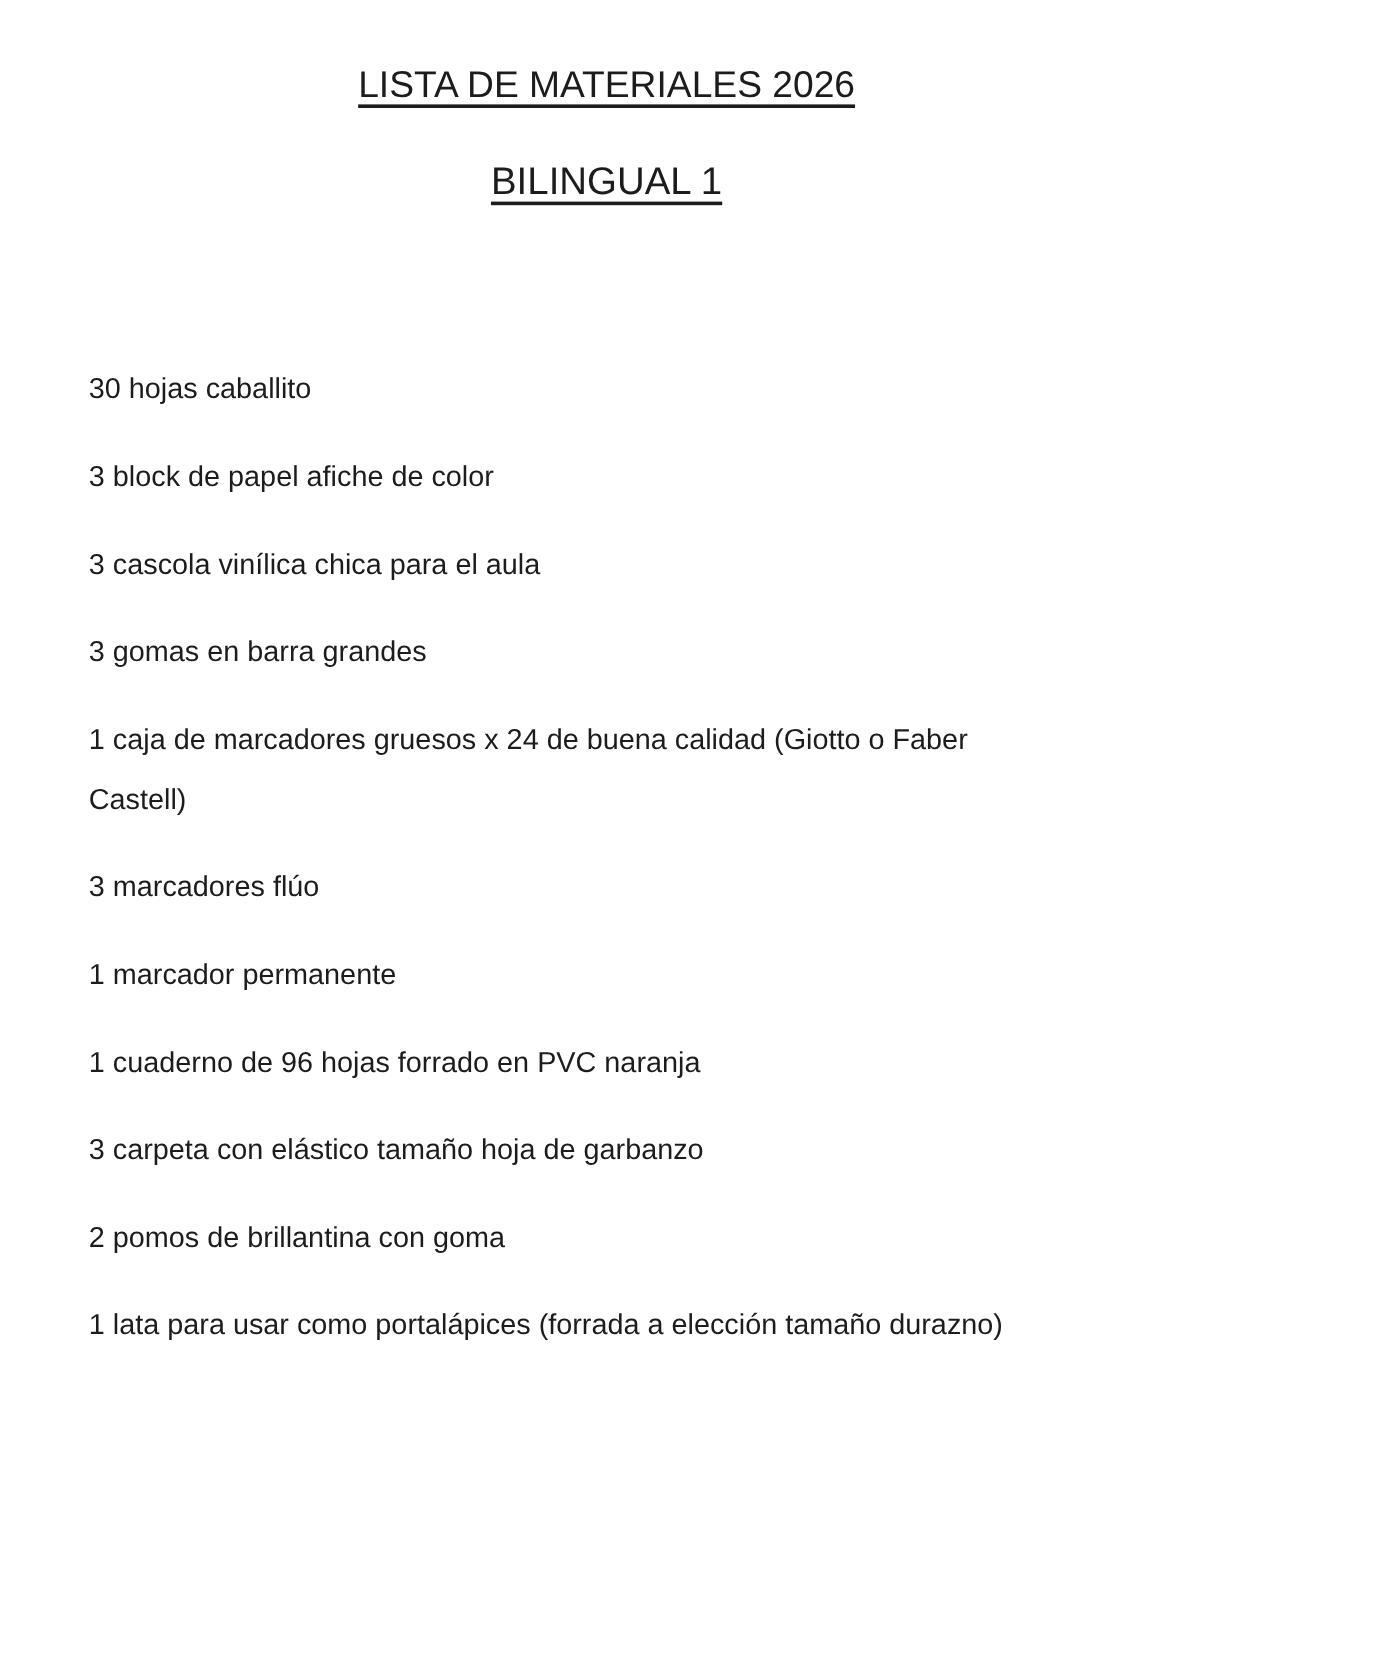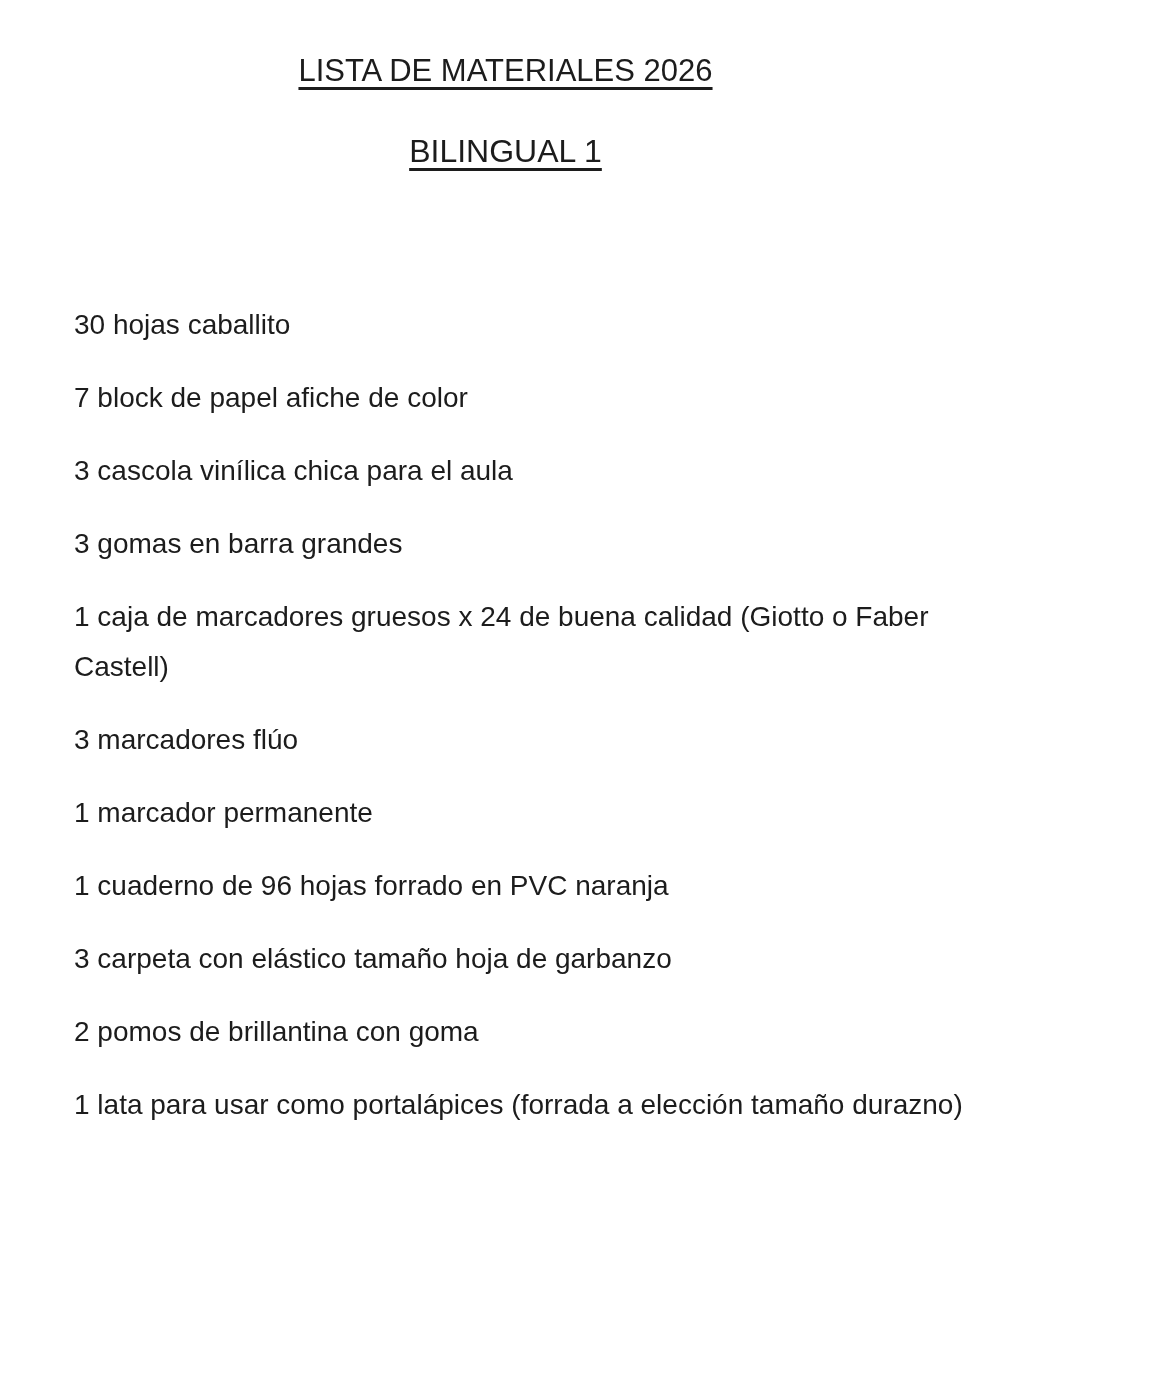--- a/index.html
+++ b/index.html
@@ -40,38 +40,38 @@
     font-size: 32px;
     line-height: 38px;
     font-weight: 400;
     margin: 42px 0 0 0;
   }
   .materials-list {
     margin: 130px 0 0 0;
     padding: 0 40px 0 74px;
   }
   .item {
-    font-size: 28px;
+    font-size: 24px;
     line-height: 50px;
     margin: 0 0 23px 0;
     white-space: nowrap;
   }
 </style>
 </head>
 <body style="--text: #1c1c1c; --bg: #ffffff;">
 
 <div class="page">
   <div class="headings">
     <h1 class="title heading-underline">LISTA DE MATERIALES 2026</h1>
     <h2 class="subtitle heading-underline">BILINGUAL 1</h2>
   </div>
 
   <div class="materials-list">
       <p class="item">30 hojas caballito</p>
-      <p class="item">7 block de papel afiche de color</p>
+      <p class="item">3 block de papel afiche de color</p>
       <p class="item">3 cascola vinílica chica para el aula</p>
       <p class="item">3 gomas en barra grandes</p>
       <p class="item">1 caja de marcadores gruesos x 24 de buena calidad (Giotto o Faber<br>Castell)</p>
       <p class="item">3 marcadores flúo</p>
       <p class="item">1 marcador permanente</p>
       <p class="item">1 cuaderno de 96 hojas forrado en PVC naranja</p>
       <p class="item">3 carpeta con elástico tamaño hoja de garbanzo</p>
       <p class="item">2 pomos de brillantina con goma</p>
       <p class="item">1 lata para usar como portalápices (forrada a elección tamaño durazno)</p>
     </div>

